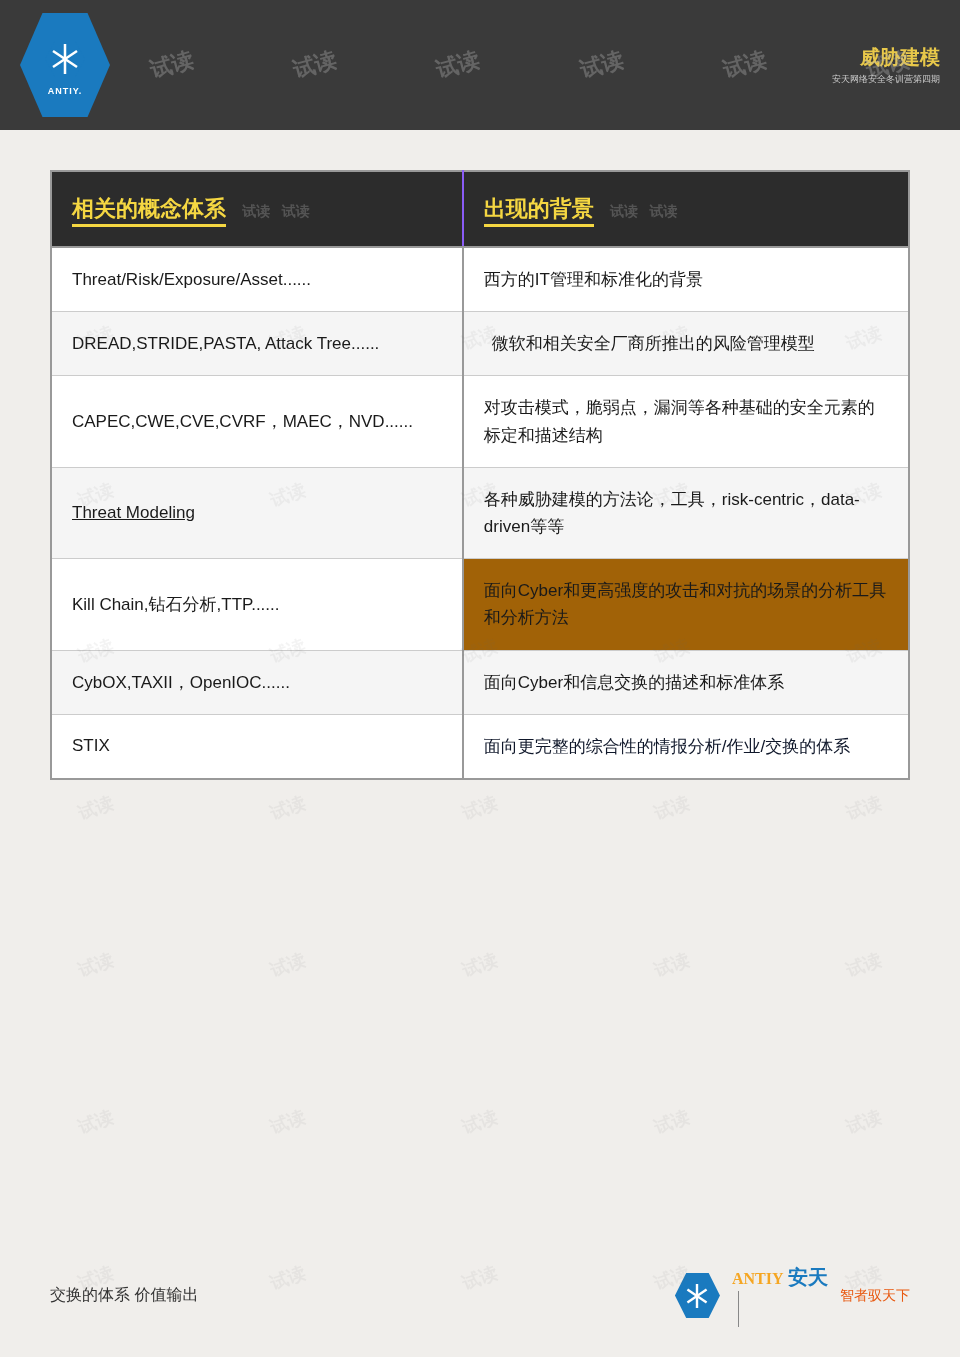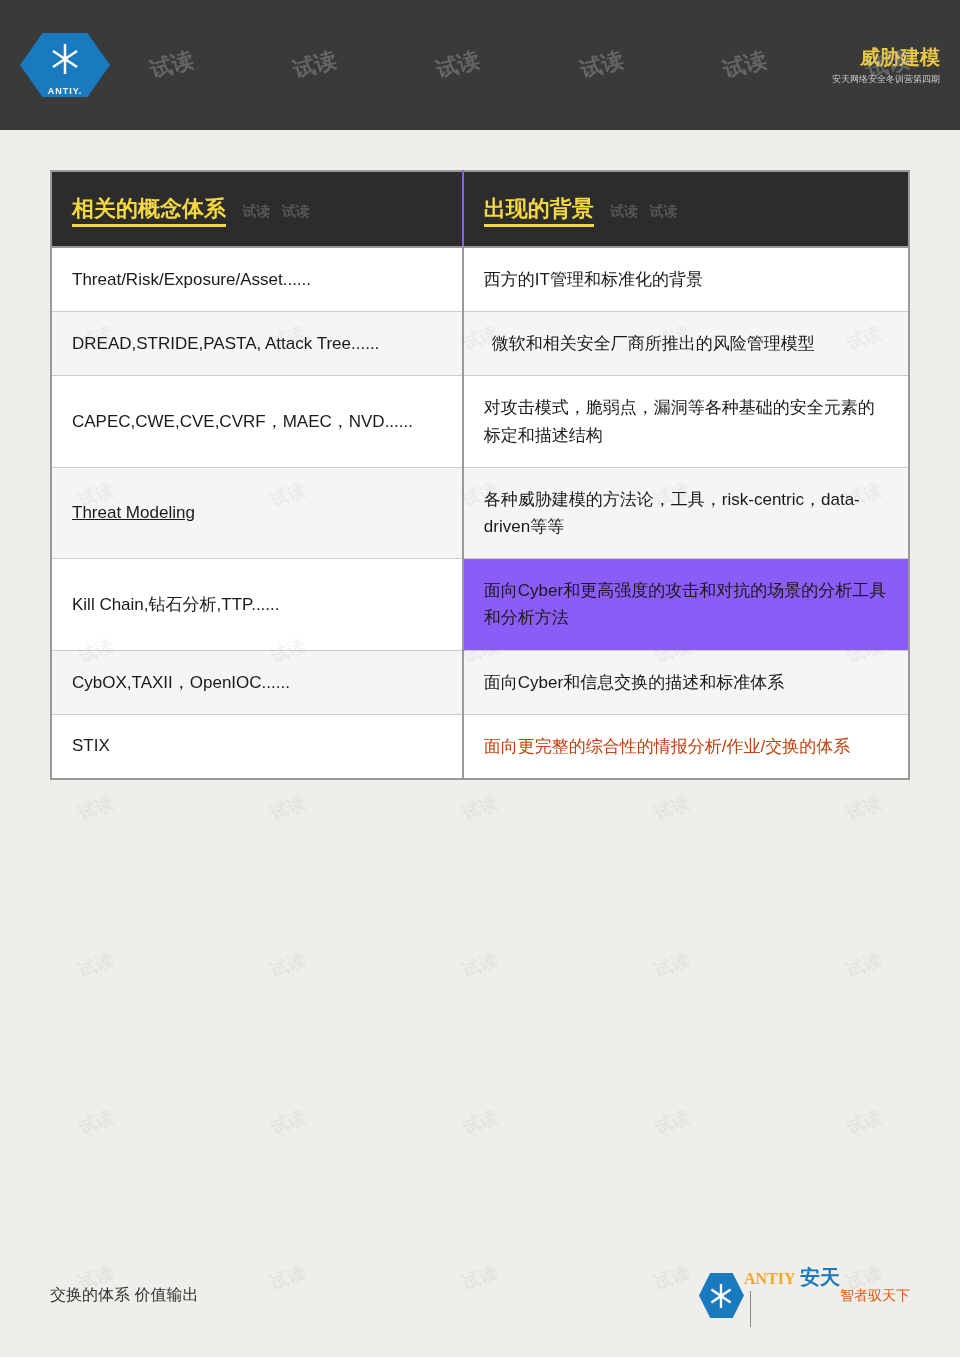--- a/index.html
+++ b/index.html
@@ -19,21 +19,21 @@
       background: #3a3a3a;
       display: flex;
       align-items: center;
       justify-content: space-between;
       padding: 10px 20px;
       position: relative;
     }
 
     .logo-box {
       width: 90px;
-      height: 64px;
+      height: 104px;
       background: #1a7abf;
       clip-path: polygon(25% 0%, 75% 0%, 100% 50%, 75% 100%, 25% 100%, 0% 50%);
       display: flex;
       flex-direction: column;
       align-items: center;
       justify-content: center;
       color: white;
       font-size: 11px;
       font-weight: bold;
     }
@@ -150,21 +150,21 @@
     }
 
     .footer-slogan {
       font-size: 16px;
       color: #333;
     }
 
     .footer-logo {
       display: flex;
       align-items: center;
-      gap: 0;
+      gap: 12px;
     }
 
     .footer-logo-icon {
       width: 45px;
       height: 45px;
       background: #1a7abf;
       clip-path: polygon(25% 0%, 75% 0%, 100% 50%, 75% 100%, 25% 100%, 0% 50%);
       display: flex;
       align-items: center;
       justify-content: center;
@@ -293,29 +293,29 @@
         <tr>
           <td style="padding: 18px 20px; border-bottom: 1px solid rgb(204, 204, 204); border-right: 2px solid rgb(153, 153, 153); font-size: 17px; color: rgb(26, 26, 26); min-height: 95px; vertical-align: middle; background: rgb(255, 255, 255); width: 48%;">CAPEC,CWE,CVE,CVRF，MAEC，NVD......</td>
           <td style="padding: 18px 20px; border-bottom: 1px solid rgb(204, 204, 204); font-size: 17px; color: rgb(26, 26, 26); min-height: 95px; vertical-align: middle; background: rgb(255, 255, 255); line-height: 1.6;">对攻击模式，脆弱点，漏洞等各种基础的安全元素的标定和描述结构</td>
         </tr>
         <tr>
           <td style="padding: 18px 20px; border-bottom: 1px solid rgb(204, 204, 204); border-right: 2px solid rgb(153, 153, 153); font-size: 17px; color: rgb(26, 26, 26); min-height: 95px; vertical-align: middle; background: rgb(245, 245, 245); width: 48%; text-decoration: underline;">Threat Modeling</td>
           <td style="padding: 18px 20px; border-bottom: 1px solid rgb(204, 204, 204); font-size: 17px; color: rgb(26, 26, 26); min-height: 95px; vertical-align: middle; background: rgb(245, 245, 245); line-height: 1.6;">各种威胁建模的方法论，工具，risk-centric，data-driven等等</td>
         </tr>
         <tr>
           <td style="padding: 18px 20px; border-bottom: 1px solid rgb(204, 204, 204); border-right: 2px solid rgb(153, 153, 153); font-size: 17px; color: rgb(26, 26, 26); min-height: 95px; vertical-align: middle; background: rgb(255, 255, 255); width: 48%;">Kill Chain,钻石分析,TTP......</td>
-          <td style="padding: 18px 20px; border-bottom: 1px solid rgb(204, 204, 204); font-size: 17px; color: rgb(26, 26, 26); min-height: 95px; vertical-align: middle; background: #8b5cf6; line-height: 1.6;">面向Cyber和更高强度的攻击和对抗的场景的分析工具和分析方法</td>
+          <td style="padding: 18px 20px; border-bottom: 1px solid rgb(204, 204, 204); font-size: 17px; color: rgb(26, 26, 26); min-height: 95px; vertical-align: middle; background: #a16207; line-height: 1.6;">面向Cyber和更高强度的攻击和对抗的场景的分析工具和分析方法</td>
         </tr>
         <tr>
           <td style="padding: 18px 20px; border-bottom: 1px solid rgb(204, 204, 204); border-right: 2px solid rgb(153, 153, 153); font-size: 17px; color: rgb(26, 26, 26); min-height: 60px; vertical-align: middle; background: rgb(245, 245, 245); width: 48%;">CybOX,TAXII，OpenIOC......</td>
           <td style="padding: 18px 20px; border-bottom: 1px solid rgb(204, 204, 204); font-size: 17px; color: rgb(26, 26, 26); min-height: 60px; vertical-align: middle; background: rgb(245, 245, 245); line-height: 1.6;">面向Cyber和信息交换的描述和标准体系</td>
         </tr>
         <tr>
           <td style="padding: 18px 20px; border-bottom: none; border-right: 2px solid rgb(153, 153, 153); font-size: 17px; color: rgb(26, 26, 26); min-height: 95px; vertical-align: middle; background: rgb(255, 255, 255); width: 48%;">STIX</td>
-          <td style="padding: 18px 20px; border-bottom: none; font-size: 17px; color: #c2410c; min-height: 95px; vertical-align: middle; background: rgb(255, 255, 255); line-height: 1.6; margin-top: 24px;">面向更完整的综合性的情报分析/作业/交换的体系</td>
+          <td style="padding: 18px 20px; border-bottom: none; font-size: 17px; color: #0f172a; min-height: 95px; vertical-align: middle; background: rgb(255, 255, 255); line-height: 1.6; margin-top: 24px;">面向更完整的综合性的情报分析/作业/交换的体系</td>
         </tr>
       </tbody>
   </table>
 
   <div class="footer">
     <div class="footer-slogan">交换的体系 价值输出</div>
     <div class="footer-logo">
       <div class="footer-logo-icon">
         <svg viewBox="0 0 40 40" width="32" height="32">
           <polygon points="10,2 30,2 40,20 30,38 10,38 0,20" fill="#1a7abf"></polygon>

